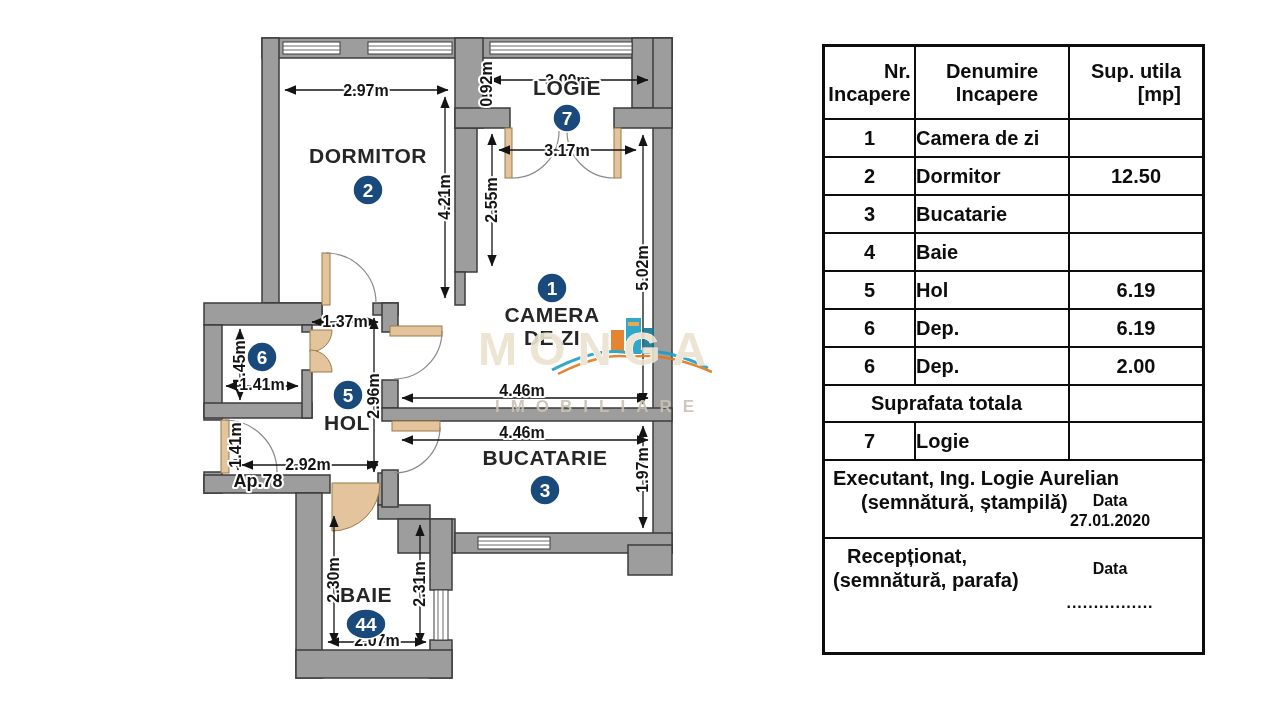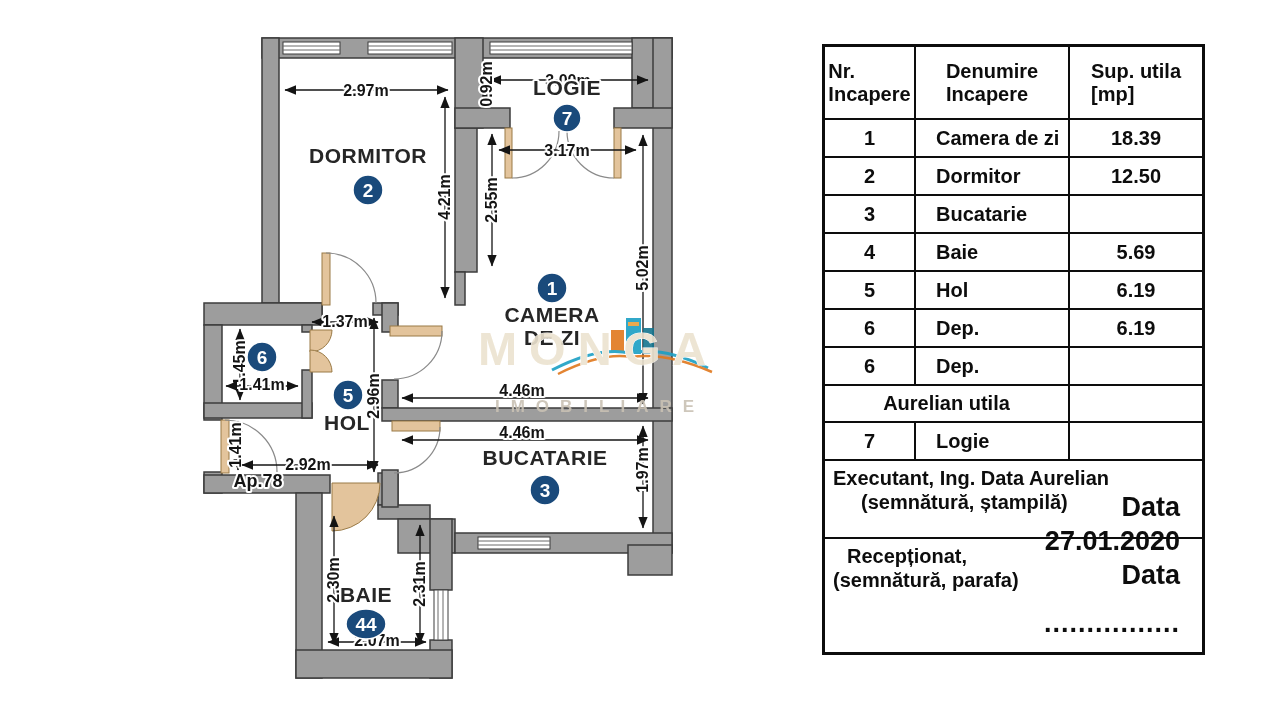--- a/index.html
+++ b/index.html
@@ -25,31 +25,31 @@
   .wm-small{font:bold 17px "Liberation Sans",sans-serif;fill:#c9c1b4;letter-spacing:11px;text-anchor:middle;}
 
   
   #room-table{position:absolute;left:822px;top:44px;width:383px;height:611px;
       box-sizing:border-box;border:3px solid #0d0d0d;display:flex;flex-direction:column;
       background:#fff;color:#0d0d0d;}
   #room-table *{box-sizing:border-box;}
   .t-row{display:grid;grid-template-columns:91px 154px 1fr;border-bottom:2px solid #0d0d0d;}
   .t-row:last-child{border-bottom:none;}
   .cell{display:flex;align-items:center;justify-content:center;font-weight:bold;font-size:20px;}
-  .cell.name{justify-content:flex-start;padding-left:20px;}
+  .cell.name{justify-content:flex-start;}
   .cell.b-r{border-right:2px solid #0d0d0d;}
   .h73{height:73px;} .h38{height:38px;} .h37{height:37px;} .h78{height:78px;} .hfill{flex:1;}
-  .head .cell{white-space:pre-line;text-align:left;line-height:1.12;}
+  .head .cell{white-space:pre-line;text-align:right;line-height:1.12;}
   .merge2{grid-template-columns:245px 1fr;}
   .sig{display:block;position:relative;padding:5px 8px;}
   .sig-line1{font-weight:bold;font-size:20px;line-height:1.2;}
   .sig-line2{font-weight:bold;font-size:20px;line-height:1.2;}
   .exec .sig-line2{padding-left:28px;}
   .recv .sig-line1{padding-left:14px;}
-  .sig-right{position:absolute;right:22px;width:140px;text-align:right;font-weight:bold;font-size:27px;line-height:1.25;}
+  .sig-right{position:absolute;right:22px;width:140px;text-align:center;font-weight:bold;font-size:16px;line-height:1.25;}
   .exec .sig-right{top:30px;}
   .recv .sig-right{top:20px;}
   .dots{letter-spacing:1px;margin-top:14px;}
 </style>
 </head>
 <body>
 
 <div id="stage">
 
   <svg id="plan-svg" width="810" height="709" viewBox="0 0 810 709">
@@ -264,63 +264,62 @@
 Incapere</div>
       <div class="cell b-r">Denumire
 Incapere</div>
       <div class="cell">Sup. utila
 [mp]</div>
     </div>
 
     <div class="t-row h38">
       <div class="cell b-r">1</div>
       <div class="cell name b-r">Camera de zi</div>
-      <div class="cell">18.39</div>
     </div>
     <div class="t-row h38">
       <div class="cell b-r">2</div>
       <div class="cell name b-r">Dormitor</div>
       <div class="cell">12.50</div>
     </div>
     <div class="t-row h38">
       <div class="cell b-r">3</div>
       <div class="cell name b-r">Bucatarie</div>
     </div>
     <div class="t-row h38">
       <div class="cell b-r">4</div>
       <div class="cell name b-r">Baie</div>
-      <div class="cell">5.69</div>
     </div>
     <div class="t-row h38">
       <div class="cell b-r">5</div>
       <div class="cell name b-r">Hol</div>
       <div class="cell">6.19</div>
     </div>
     <div class="t-row h38">
       <div class="cell b-r">6</div>
       <div class="cell name b-r">Dep.</div>
       <div class="cell">6.19</div>
     </div>
     <div class="t-row h38">
       <div class="cell b-r">6</div>
       <div class="cell name b-r">Dep.</div>
+      <div class="cell">2.00</div>
     </div>
 
     <div class="t-row merge2 h37">
-      <div class="cell b-r">Aurelian utila</div>
+      <div class="cell b-r">Suprafata totala</div>
     </div>
 
     <div class="t-row h38">
       <div class="cell b-r">7</div>
       <div class="cell name b-r">Logie</div>
     </div>
 
 
     <div class="t-row sig exec h78">
-      <div class="sig-line1">Executant, Ing. Data Aurelian</div>
+      <div class="sig-line1">Executant, Ing. Logie Aurelian</div>
       <div class="sig-line2">(semnătură, ștampilă)</div>
       <div class="sig-right">
         <div>Data</div>
         <div>27.01.2020</div>
       </div>
     </div>
 
     <div class="t-row sig recv hfill">
       <div class="sig-line1">Recepționat,</div>
       <div class="sig-line2">(semnătură, parafa)</div>

